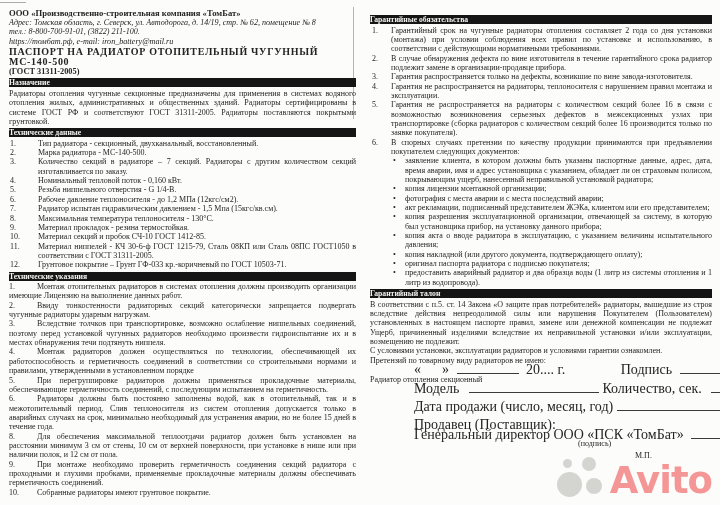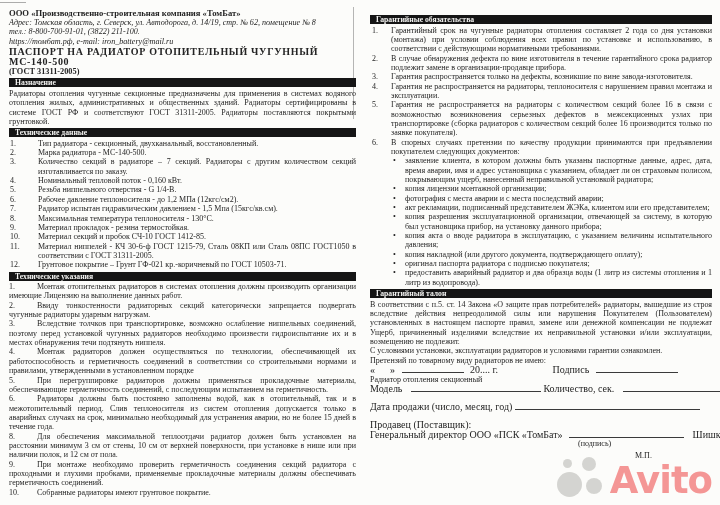--- a/index.html
+++ b/index.html
@@ -23,42 +23,42 @@
   .hdr { text-align:left; }
   .company { font-weight:bold; font-size:8.6px; line-height:10px; }
   .it { font-style:italic; font-size:8.1px; line-height:9.3px; }
   .doc-title { font-weight:bold; font-size:10px; letter-spacing:.7px; line-height:10px; margin-top:1px; }
   .gost { font-weight:bold; font-size:8.3px; line-height:9.5px; }
 
   
   .secbar {
     background:#151515; color:#f4f4f2;
     font-weight:bold; font-size:7.7px; line-height:9px;
-    padding:0 6px; margin:2px 0 1.5px;
+    padding:0 0; margin:2px 0 1.5px;
   }
 
   p { margin:0; }
   .just { text-align:justify; font-size:8px; line-height:9.35px; }
 
   
   .li { position:relative; padding-left:29px; text-align:justify; font-size:8px; line-height:9.35px; }
   .li > .num { position:absolute; left:1px; }
   .rli { padding-left:21px; }
   .rli > .num { left:2px; }
 
   
   .pnum { text-align:justify; font-size:8px; line-height:9.35px; }
   .pnum .num { display:inline-block; min-width:28px; }
 
   
   .bli { position:relative; padding-left:35px; text-align:justify; font-size:8px; line-height:9.35px; }
   .bli::before { content:"•"; position:absolute; left:23px; }
 
   
-  .frow { font-size:10px; line-height:9.6px; white-space:nowrap; }
+  .frow { font-size:14px; line-height:9.6px; white-space:nowrap;margin-left:44px; }
   .pre { white-space:pre; }
   .uline { display:inline-block; border-bottom:1px solid #3a3a3a; height:7px; vertical-align:baseline; }
   .w62{width:62px} .w82{width:82px} .w130{width:130px} .w145{width:145px} .w185{width:185px} .w115{width:115px}
   .ml4{margin-left:4px} .ml6{margin-left:6px} .ml52{margin-left:52px}
   .mt8{margin-top:8px} .mt9{margin-top:9px}
   .sign-caption { font-size:8px; line-height:9.3px; margin-left:208px; }
   .stamp { font-size:8px; line-height:9.3px; margin-left:265px; margin-top:2px; }
 
   
   .watermark {
@@ -102,21 +102,21 @@
     <div class="li"><span class="num">2.</span><span>Марка радиатора - МС-140-500.</span></div>
     <div class="li"><span class="num">3.</span><span>Количество секций в радиаторе – 7 секций. Радиаторы с другим количеством секций изготавливается по заказу.</span></div>
     <div class="li"><span class="num">4.</span><span>Номинальный тепловой поток - 0,160 кВт.</span></div>
     <div class="li"><span class="num">5.</span><span>Резьба ниппельного отверстия - G 1/4-В.</span></div>
     <div class="li"><span class="num">6.</span><span>Рабочее давление теплоносителя - до 1,2 МПа (12кгс/см2).</span></div>
     <div class="li"><span class="num">7.</span><span>Радиатор испытан гидравлическим давлением - 1,5 Мпа (15кгс/кв.см).</span></div>
     <div class="li"><span class="num">8.</span><span>Максимальная температура теплоносителя - 130°С.</span></div>
     <div class="li"><span class="num">9.</span><span>Материал прокладок - резина термостойкая.</span></div>
     <div class="li"><span class="num">10.</span><span>Материал секций и пробок СЧ-10 ГОСТ 1412-85.</span></div>
     <div class="li"><span class="num">11.</span><span>Материал ниппелей - КЧ 30-6-ф ГОСТ 1215-79, Сталь 08КП или Сталь 08ПС ГОСТ1050 в соответствии с ГОСТ 31311-2005.</span></div>
-    <div class="li"><span class="num">12.</span><span>Грунтовое покрытие – Грунт ГФ-021 кр.-коричневый по ГОСТ 10503-71.</span></div>
+    <div class="li"><span class="num">12.</span><span>Грунтовое покрытие – Грунт ГФ-033 кр.-коричневый по ГОСТ 10503-71.</span></div>
 
     <div class="secbar">Технические указания</div>
     <p class="pnum"><span class="num">1.</span><span>Монтаж отопительных радиаторов в системах отопления должны производить организации имеющие Лицензию на выполнение данных работ.</span></p>
     <p class="pnum"><span class="num">2.</span><span>Ввиду тонкостенности радиаторных секций категорически запрещается подвергать чугунные радиаторы ударным нагрузкам.</span></p>
     <p class="pnum"><span class="num">3.</span><span>Вследствие толчков при транспортировке, возможно ослабление ниппельных соединений, поэтому перед установкой чугунных радиаторов необходимо произвести гидроиспытание их и в местах обнаружения течи подтянуть ниппеля.</span></p>
     <p class="pnum"><span class="num">4.</span><span>Монтаж радиаторов должен осуществляться по технологии, обеспечивающей их работоспособность и герметичность соединений в соответствии со строительными нормами и правилами, утвержденными в установленном порядке</span></p>
     <p class="pnum"><span class="num">5.</span><span>При перегруппировке радиаторов должны применяться прокладочные материалы, обеспечивающие герметичность соединений, с последующим испытанием на герметичность.</span></p>
     <p class="pnum"><span class="num">6.</span><span>Радиаторы должны быть постоянно заполнены водой, как в отопительный, так и в межотопительный период. Слив теплоносителя из систем отопления допускается только в аварийных случаях на срок, минимально необходимый для устранения аварии, но не более 15 дней в течение года.</span></p>
     <p class="pnum"><span class="num">8.</span><span>Для обеспечения максимальной теплоотдачи радиатор должен быть установлен на расстоянии минимум 3 см от стены, 10 см от верхней поверхности, при установке в нише или при наличии полок, и 12 см от пола.</span></p>
     <p class="pnum"><span class="num">9.</span><span>При монтаже необходимо проверить герметичность соединения секций радиатора с проходными и глухими пробками, применяемые прокладочные материалы должны обеспечивать герметичность соединений.</span></p>

